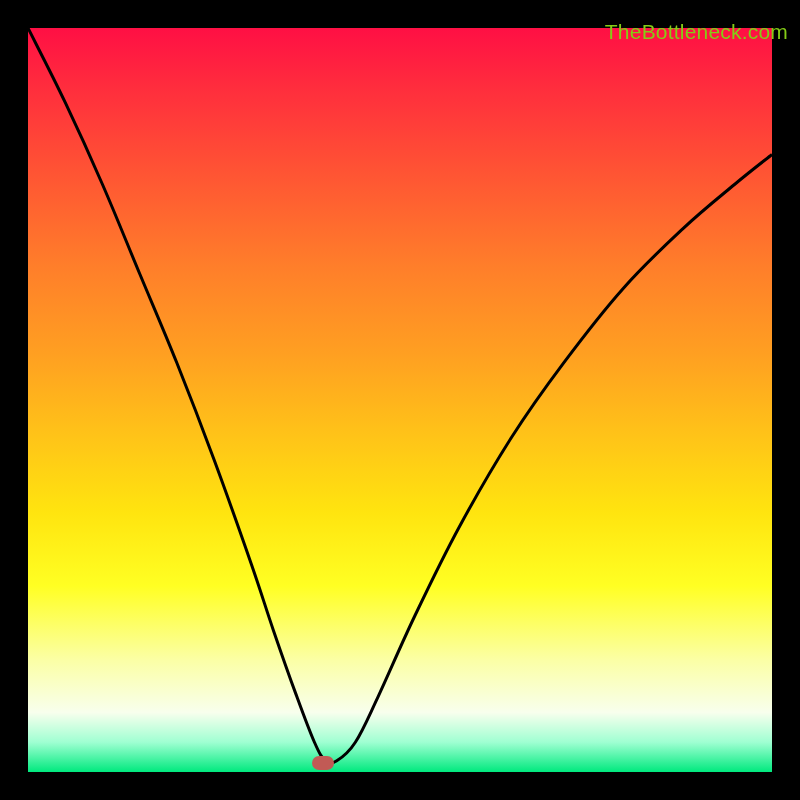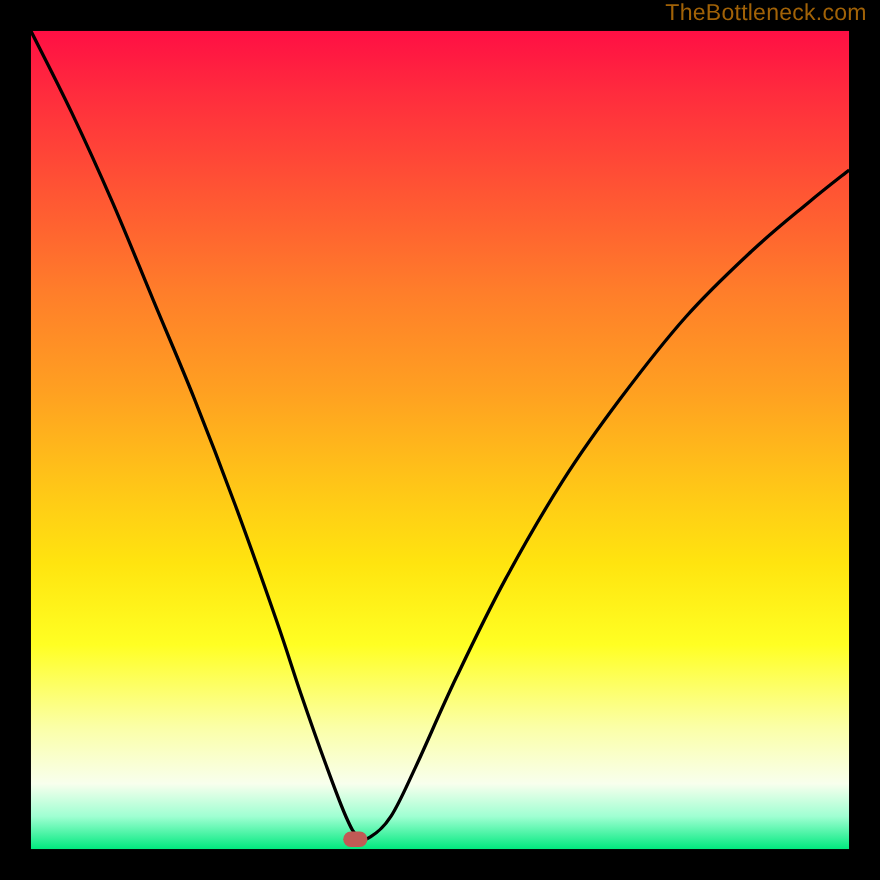--- a/index.html
+++ b/index.html
@@ -51,23 +51,23 @@
   }
   .marker {
     position: absolute;
     width: 22px;
     height: 14px;
     border-radius: 7px;
     transform: translate(-50%, -50%);
   }
   .watermark {
     position: absolute;
-    top: 0;
+    top: 20px;
     right: 12px;
-    color: #a16207;
+    color: #84cc16;
     font-size: 21px;
     font-weight: 500;
     letter-spacing: 0.2px;
   }
 </style>
 </head>
 <body>
 
 <div class="frame">
   <div class="plot-area">

